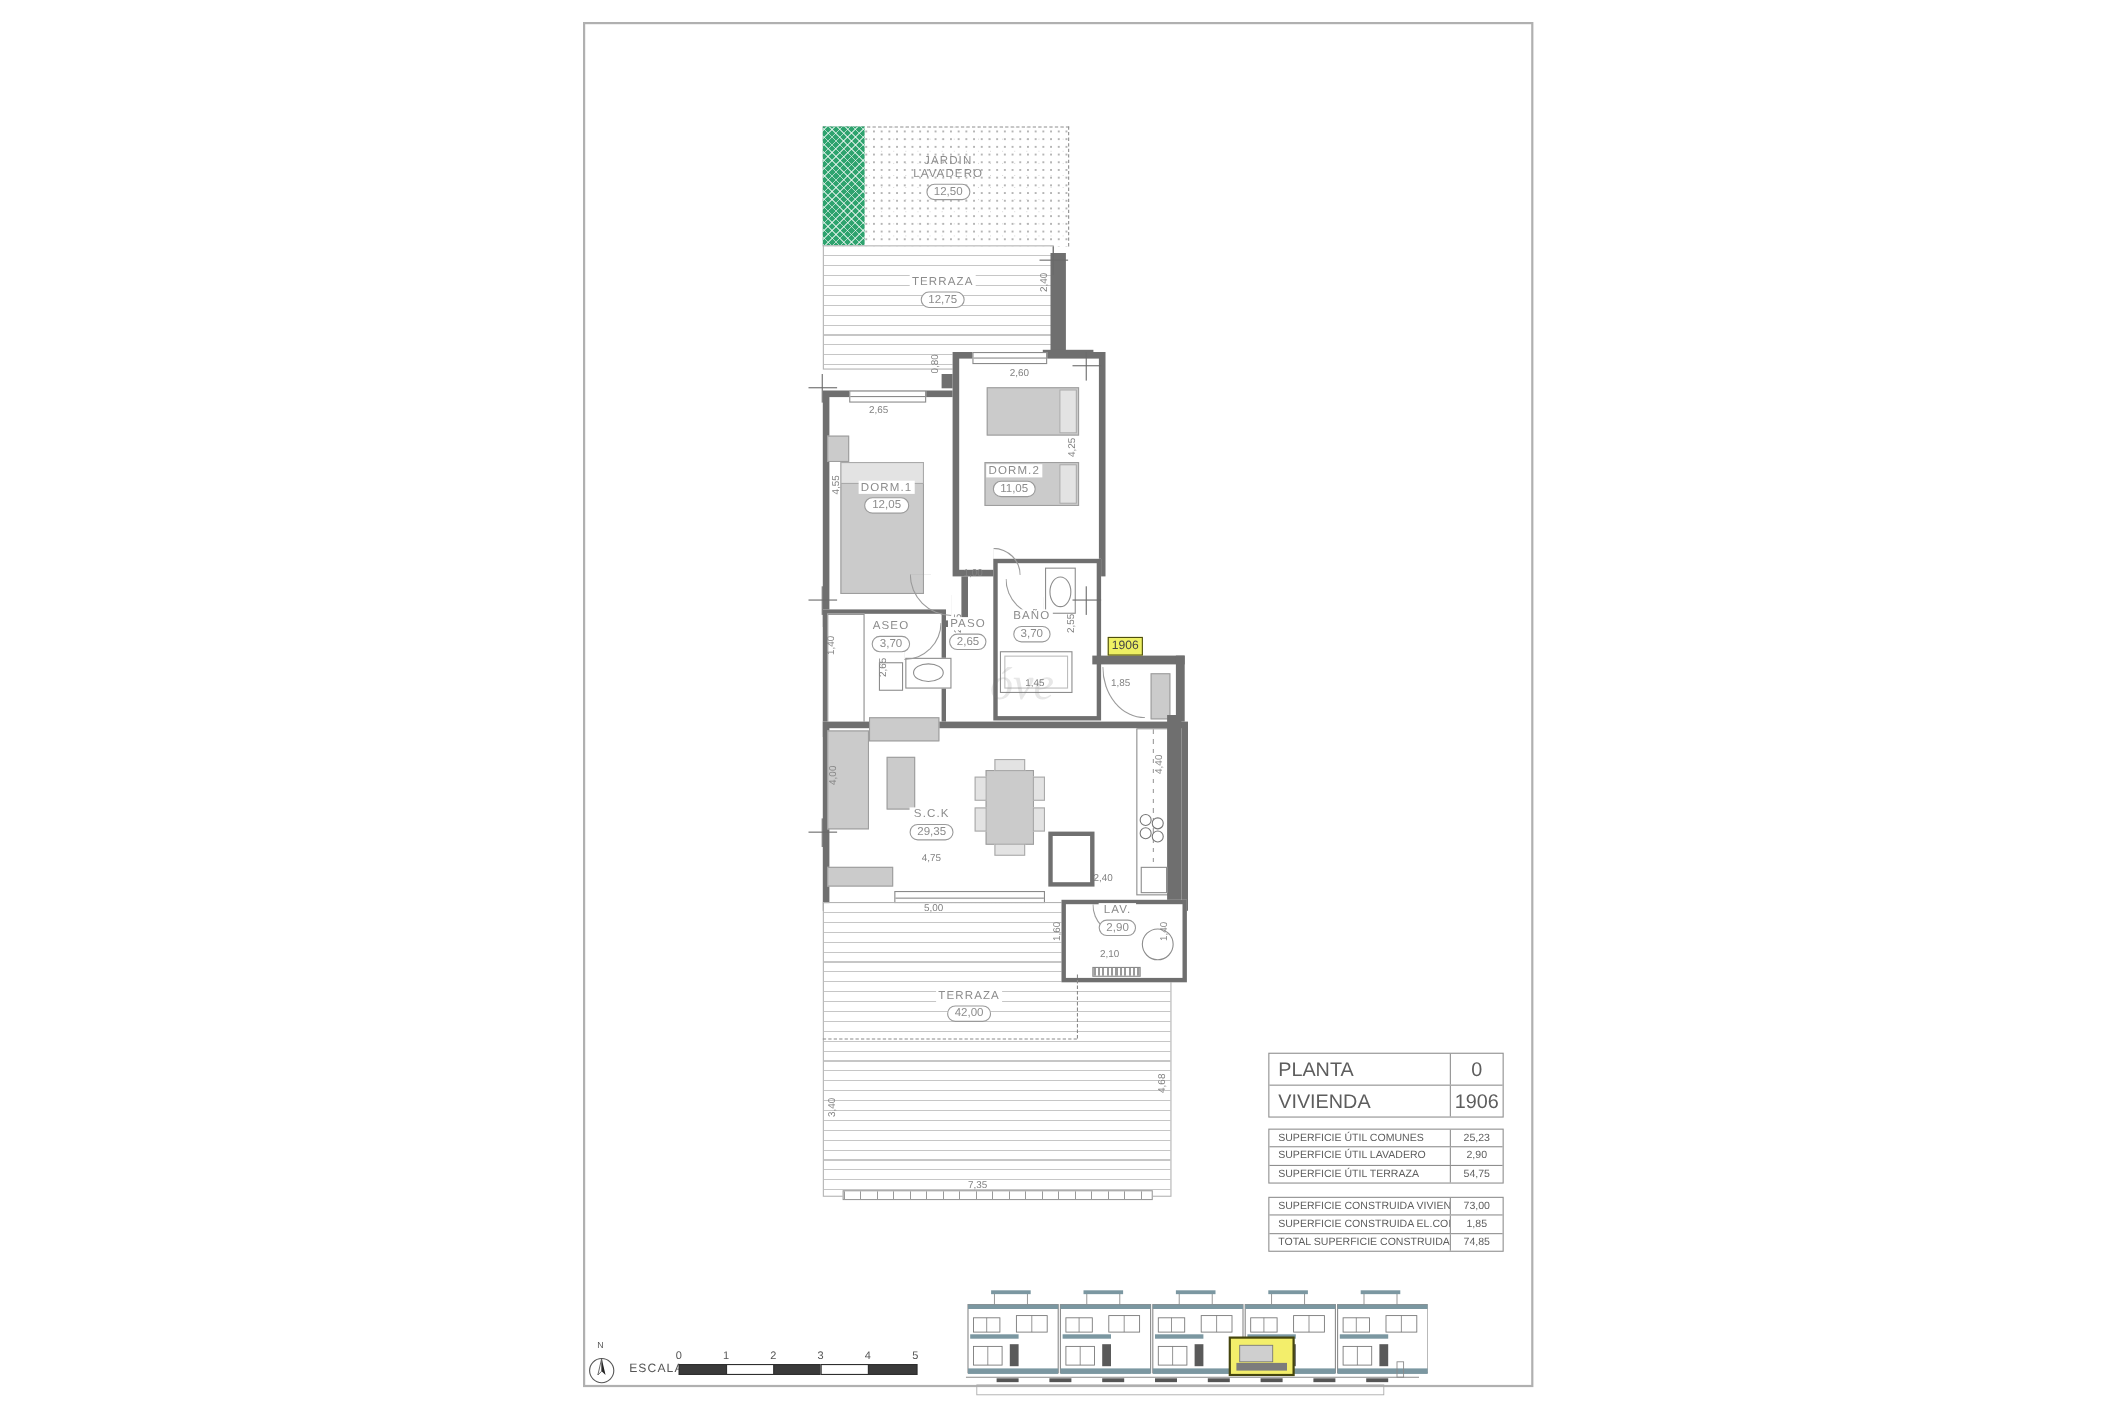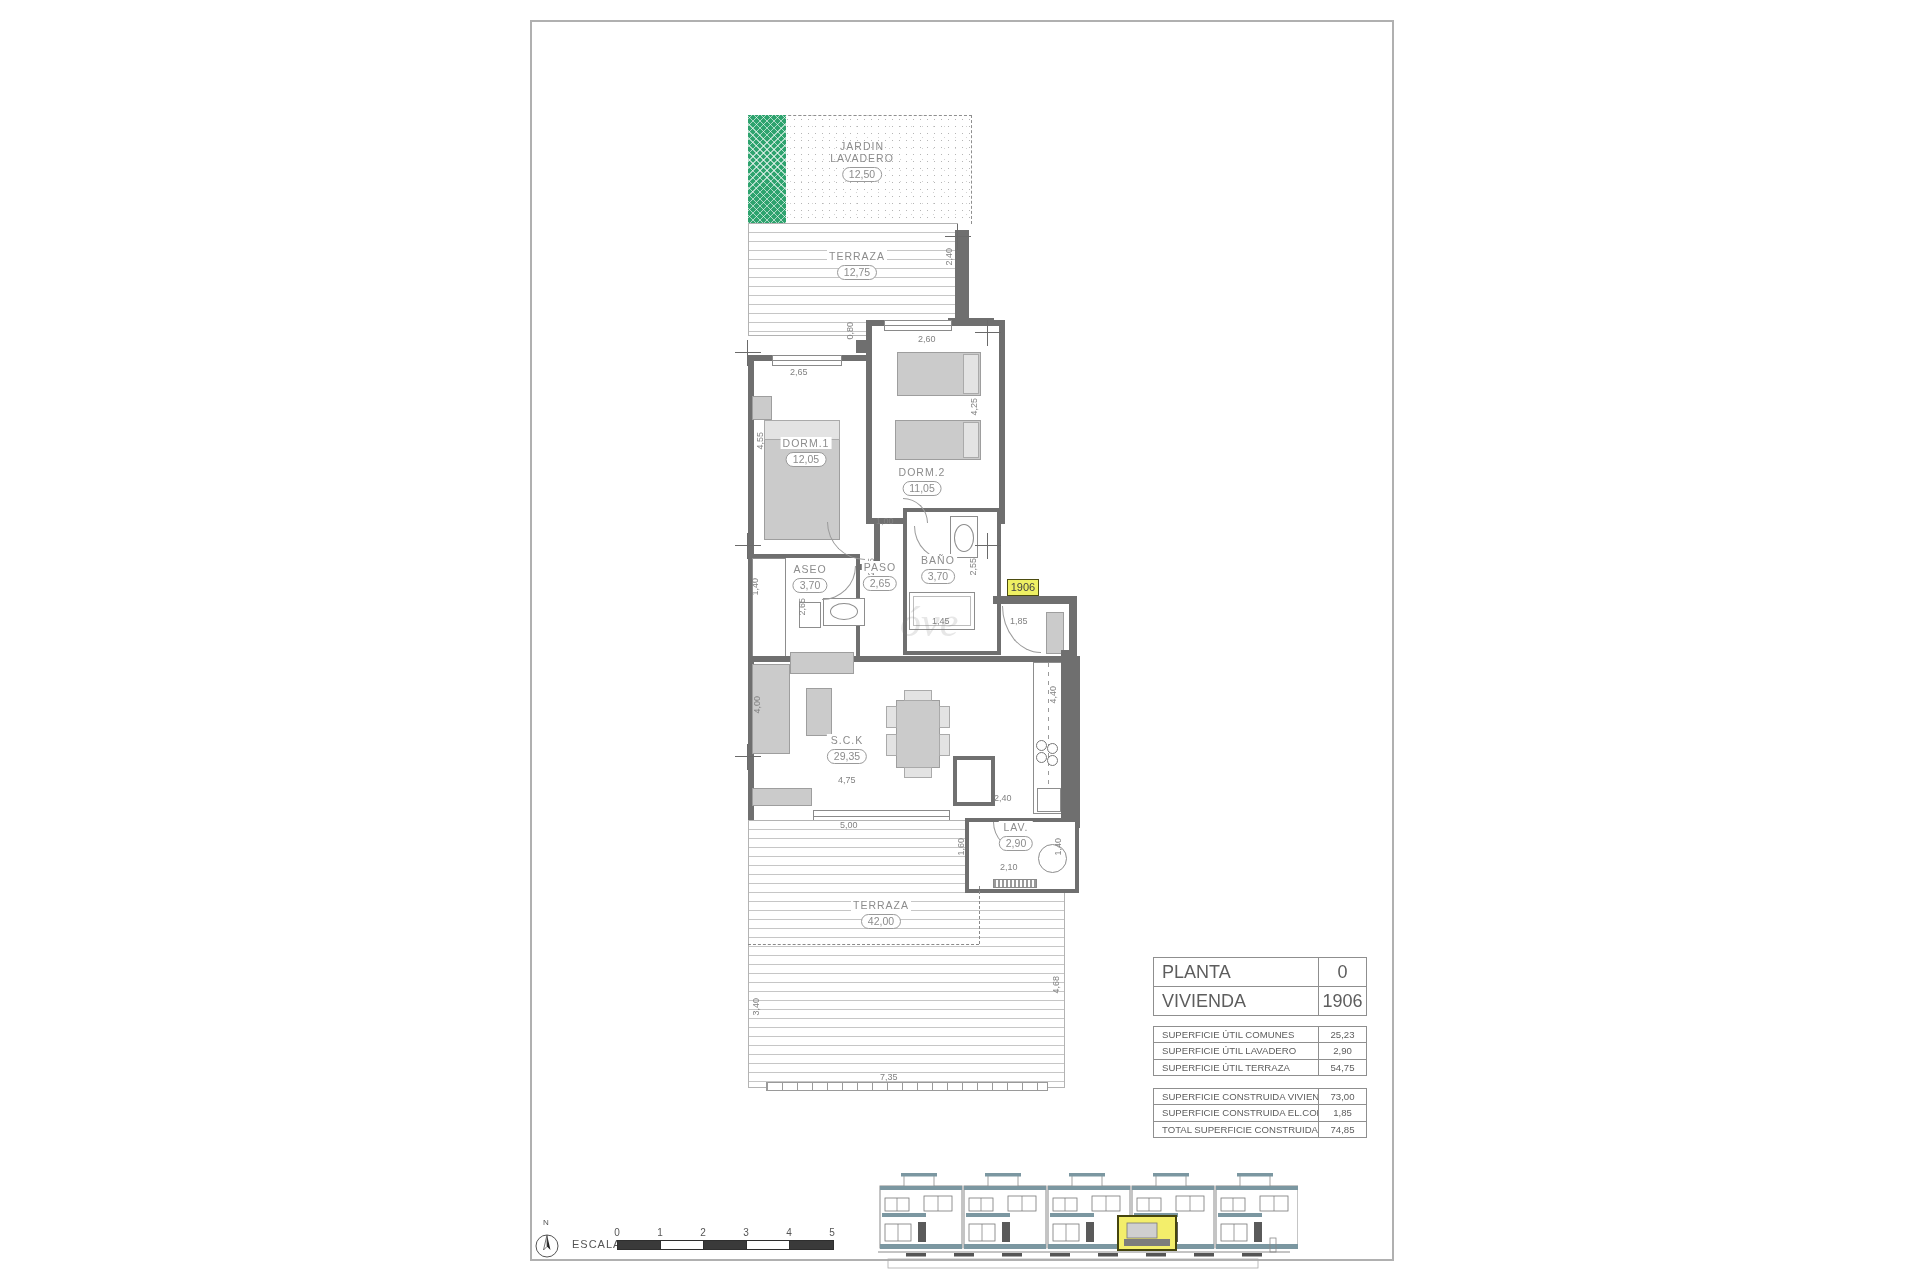--- a/index.html
+++ b/index.html
@@ -98,21 +98,21 @@
   <div class="furn" style="left:752px;top:396px;width:18px;height:22px;"></div>
   <div class="rlabel" style="left:806px;top:437px;">
     <div class="rname">DORM.1</div>
     <div class="rarea">12,05</div>
   </div>
 
   <div class="furn" style="left:897px;top:352px;width:82px;height:42px;"></div>
   <div class="furnlight" style="left:963px;top:354px;width:14px;height:38px;"></div>
   <div class="furn" style="left:895px;top:420px;width:84px;height:38px;"></div>
   <div class="furnlight" style="left:963px;top:422px;width:14px;height:34px;"></div>
-  <div class="rlabel" style="left:922px;top:422px;margin-top:44px;">
+  <div class="rlabel" style="left:922px;top:422px;">
     <div class="rname">DORM.2</div>
     <div class="rarea">11,05</div>
   </div>
 
   <span class="dim" style="left:876px;top:516px;">1,00</span>
   <div class="room4" style="left:748px;top:554px;width:104px;height:108px;"></div>
   <div class="room4" style="left:903px;top:508px;width:90px;height:139px;"></div>
 
   <div class="fix" style="left:752px;top:558px;width:32px;height:98px;"></div>
   <div class="fix" style="left:799px;top:602px;width:20px;height:24px;"></div>

